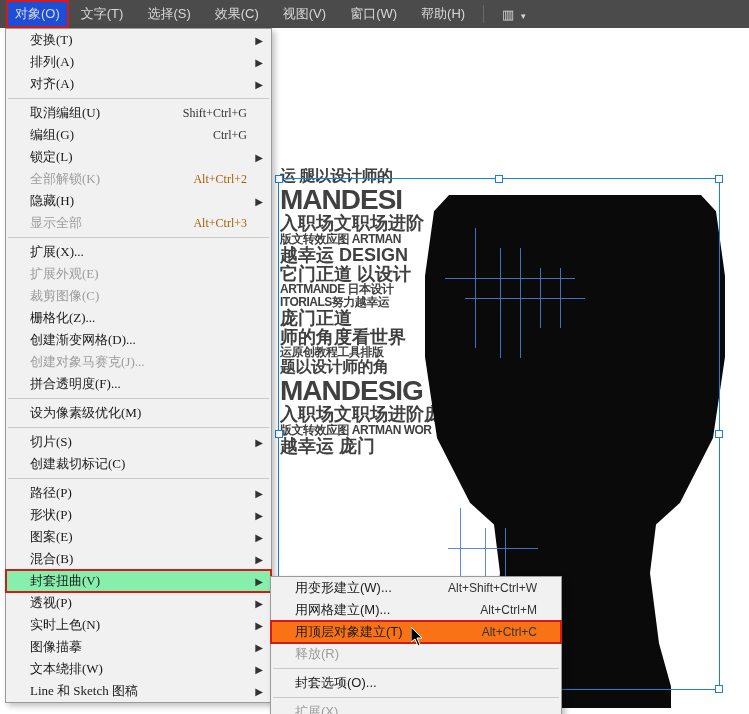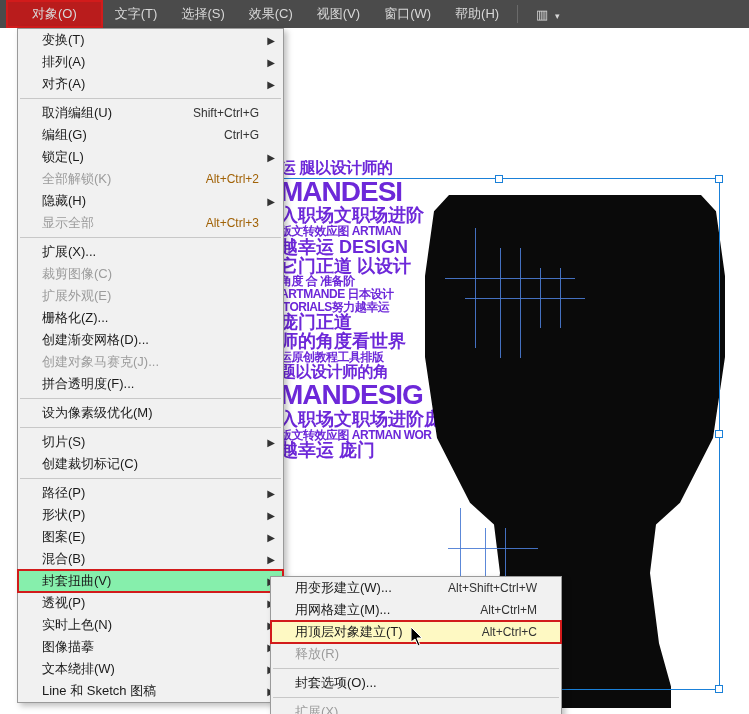--- a/index.html
+++ b/index.html
@@ -19,22 +19,22 @@
     align-items: center;
     color: #d8d8d8;
     padding-left: 6px;
   }
   .menubar .menu-item {
     padding: 5px 12px;
     cursor: pointer;
   }
   .menubar .menu-item.active {
     border: 2px solid #d21b1b;
-    padding: 3px 24px;
-    background: #b91c1c;
+    padding: 3px 7px;
+    background: #1d4ed8;
   }
   .menubar .divider {
     width: 1px; height: 18px; background: #6a6a6a; margin: 0 6px;
   }
   .menubar .chev {
     font-size: 9px; margin-left: 3px;
   }
 
   .canvas {
     position: absolute;
@@ -46,25 +46,25 @@
     left: 278px; top: 150px;
     width: 440px; height: 510px;
     border: 1px solid #1a80d8;
   }
   .sel-handle {
     position: absolute; width: 6px; height: 6px;
     background: #fff; border: 1px solid #1a80d8;
   }
   .text-cloud {
     position: absolute;
-    left: 280px; top: 132px;
+    left: 280px; top: 140px;
     width: 180px;
     height: 470px;
     overflow: hidden;
-    color: #6d28d9;
+    color: #404040;
     font-weight: 700;
     line-height: 1.05;
   }
   .text-cloud div { white-space: nowrap; }
   .tc-top { font-size:16px; letter-spacing:-0.5px; }
   .tc-big { font-size:28px; letter-spacing:-1px; }
   .tc-med { font-size:18px; }
   .tc-sm  { font-size:12px; letter-spacing:-0.5px; font-weight:600; }
 
   .silhouette {
@@ -86,22 +86,23 @@
   
   .dropdown {
     position: absolute;
     background: #f1f1f1;
     border: 1px solid #9a9a9a;
     box-shadow: 3px 3px 6px rgba(0,0,0,0.25);
     color: #1a1a1a;
     z-index: 50;
   }
   .dropdown.main {
-    left: 17px; top: 28px;
+    left: 5px; top: 28px;
     width: 265px;
+    font-family: Liberation Serif, serif;
   }
   .dropdown .row {
     display: flex;
     align-items: center;
     height: 22px;
     padding: 0 24px 0 24px;
     position: relative;
   }
   .dropdown .row .label { flex: 1; }
   .dropdown .row .shortcut { color: #333; font-size: 12px; }
@@ -119,21 +120,21 @@
     outline: 2px solid #d21b1b;
     outline-offset: -1px;
     background: #86efac;
   }
 
   .dropdown.sub {
     left: 270px; top: 576px;
     width: 290px;
   }
   .dropdown.sub .row.highlight {
-    background: #fef9c3;
+    background: #f97316;
     outline: 2px solid #d21b1b;
     outline-offset: -1px;
   }
   .cursor {
     position: absolute;
     width: 14px; height: 20px;
     z-index: 100;
   }
   .cursor svg { display:block; }
 </style>
@@ -153,21 +154,20 @@
 </div>
 
 <div class="canvas">
   <div class="text-cloud">
     <div class="tc-top">运 腿以设计师的</div>
     <div class="tc-big">MANDESI</div>
     <div class="tc-med">入职场文职场进阶</div>
     <div class="tc-sm">版文转效应图 ARTMAN</div>
     <div class="tc-med">越幸运 DESIGN</div>
     <div class="tc-med">它门正道 以设计</div>
-    <div class="tc-sm">角度 合 准备阶</div>
     <div class="tc-sm">ARTMANDE 日本设计</div>
     <div class="tc-sm">ITORIALS努力越幸运</div>
     <div class="tc-med">庞门正道</div>
     <div class="tc-med">师的角度看世界</div>
     <div class="tc-sm">运原创教程工具排版</div>
     <div class="tc-top">题以设计师的角</div>
     <div class="tc-big">MANDESIG</div>
     <div class="tc-med">入职场文职场进阶庞</div>
     <div class="tc-sm">版文转效应图 ARTMAN WOR</div>
     <div class="tc-med">越幸运 庞门</div>
@@ -235,24 +235,24 @@
     </div>
     <div class="row disabled">
       <span class="label">显示全部</span>
       <span class="shortcut">Alt+Ctrl+3</span>
     </div>
     <div class="sep"></div>
     <div class="row">
       <span class="label">扩展(X)...</span>
     </div>
     <div class="row disabled">
+      <span class="label">扩展外观(E)</span>
+    </div>
+    <div class="row disabled">
       <span class="label">裁剪图像(C)</span>
-    </div>
-    <div class="row disabled">
-      <span class="label">扩展外观(E)</span>
     </div>
     <div class="row">
       <span class="label">栅格化(Z)...</span>
     </div>
     <div class="row">
       <span class="label">创建渐变网格(D)...</span>
     </div>
     <div class="row disabled">
       <span class="label">创建对象马赛克(J)...</span>
     </div>

